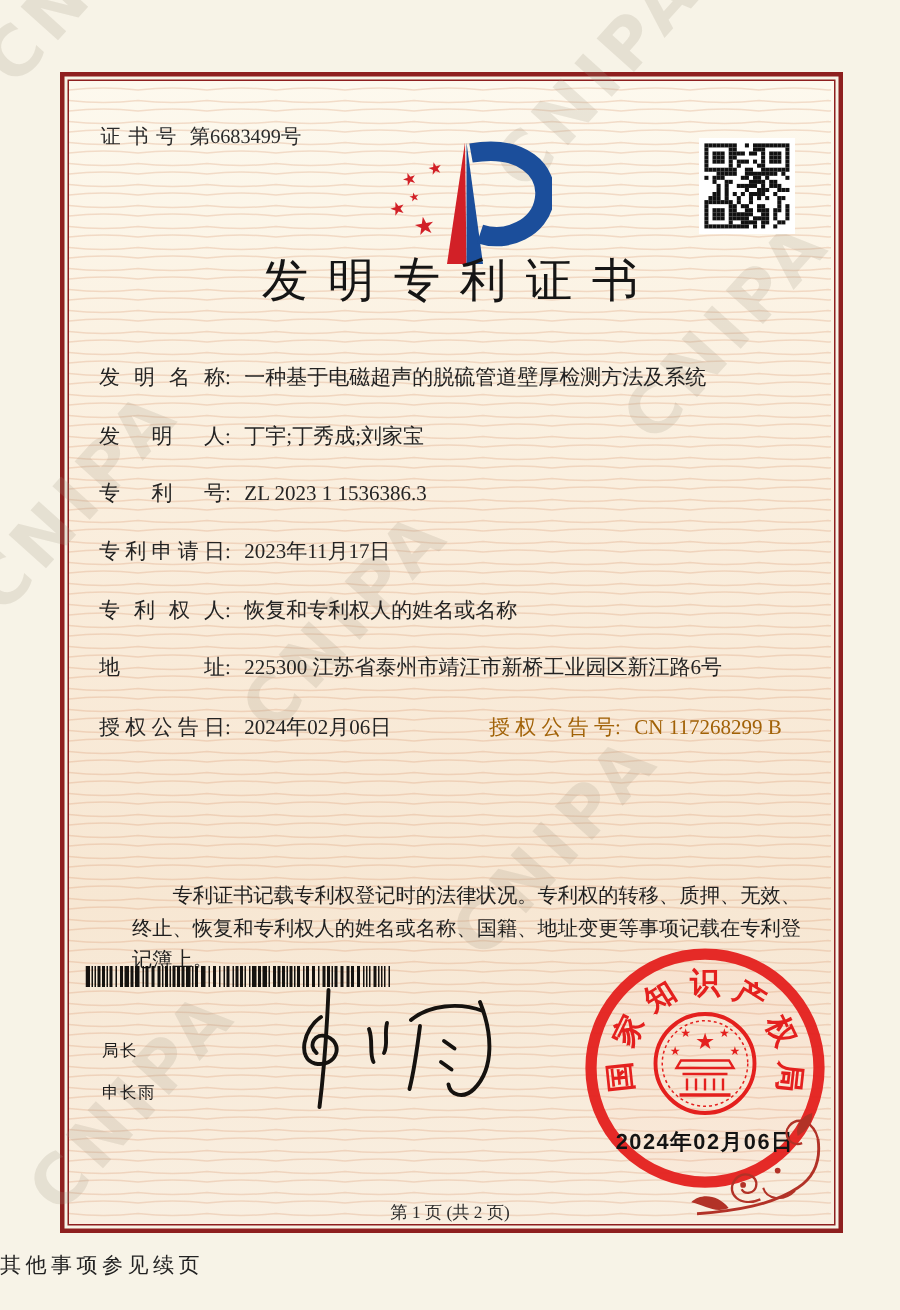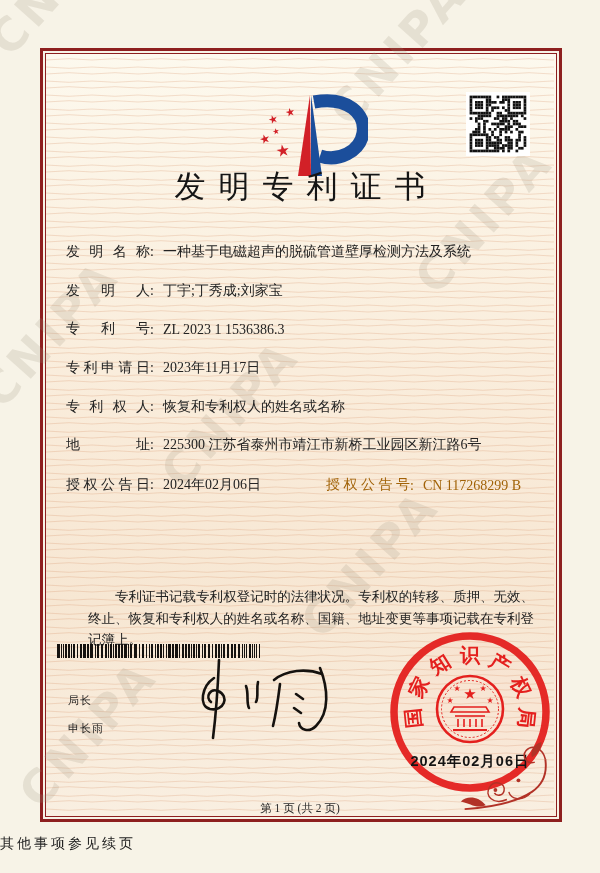--- a/index.html
+++ b/index.html
@@ -176,20 +176,23 @@
           <path d="M0 734 q23 -2.6 46 0 q23 -2.6 46 0 q23 -2.6 46 0 q23 -2.6 46 0 q23 -2.6 46 0 q23 -2.6 46 0 q23 -2.6 46 0 q23 -2.6 46 0 q23 -2.6 46 0 q23 -2.6 46 0 q23 -2.6 46 0 q23 -2.6 46 0" fill="none" stroke="rgba(213,138,96,0.26)" stroke-width="1"></path>
           <path d="M0 741 q23 2.6 46 0 q23 2.6 46 0 q23 2.6 46 0 q23 2.6 46 0 q23 2.6 46 0 q23 2.6 46 0 q23 2.6 46 0 q23 2.6 46 0 q23 2.6 46 0 q23 2.6 46 0 q23 2.6 46 0 q23 2.6 46 0" fill="none" stroke="rgba(213,138,96,0.26)" stroke-width="1"></path>
           <path d="M0 748 q23 -2.6 46 0 q23 -2.6 46 0 q23 -2.6 46 0 q23 -2.6 46 0 q23 -2.6 46 0 q23 -2.6 46 0 q23 -2.6 46 0 q23 -2.6 46 0 q23 -2.6 46 0 q23 -2.6 46 0 q23 -2.6 46 0 q23 -2.6 46 0" fill="none" stroke="rgba(213,138,96,0.26)" stroke-width="1"></path>
           <path d="M0 755 q23 2.6 46 0 q23 2.6 46 0 q23 2.6 46 0 q23 2.6 46 0 q23 2.6 46 0 q23 2.6 46 0 q23 2.6 46 0 q23 2.6 46 0 q23 2.6 46 0 q23 2.6 46 0 q23 2.6 46 0 q23 2.6 46 0" fill="none" stroke="rgba(213,138,96,0.26)" stroke-width="1"></path>
         </svg>
     </div>
   </div>
 
   <div class="content">
 
+    <div class="certno">
+      <span class="k">证书号</span><span>第6683499号</span>
+    </div>
 
     <svg class="logo" width="136" height="92" viewBox="0 0 136 92">
       <g fill="#d22027" font-family="DejaVu Sans" text-anchor="middle">
         <text x="58" y="28" font-size="11" transform="rotate(-14 58 24)">★</text>
         <text x="41" y="35" font-size="11" transform="rotate(-20 41 31)">★</text>
         <text x="44" y="46" font-size="8" transform="rotate(-12 44 43)">★</text>
         <text x="33" y="55" font-size="12" transform="rotate(-18 33 51)">★</text>
         <text x="51" y="68" font-size="16" transform="rotate(-10 51 63)">★</text>
       </g>
       <polygon points="78,7 66,88 79,88" fill="#d22027"></polygon>

